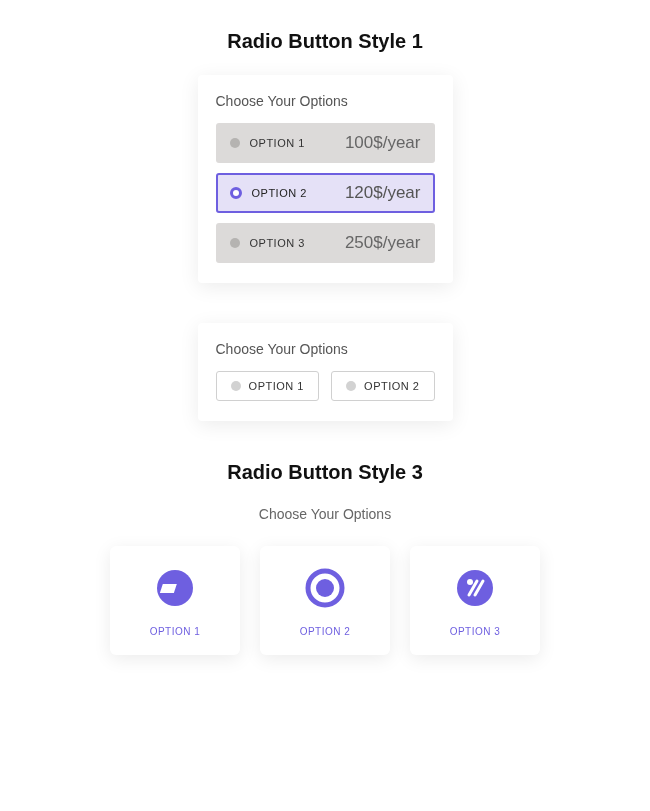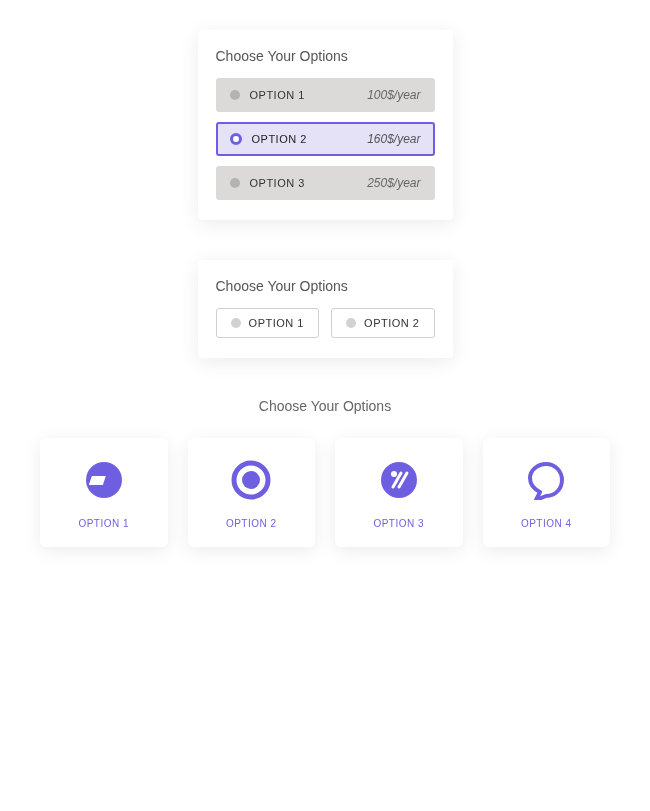--- a/index.html
+++ b/index.html
@@ -59,21 +59,21 @@
     }
     .radio-ring {
       width: 12px;
       height: 12px;
       border-radius: 50%;
       border: 3px solid #6e5fe0;
       display: inline-block;
       background: #fff;
     }
     .opt-label { font-size: 11px; letter-spacing: 0.5px; color: #333; }
-    .opt-price { font-size: 12px; color: #666; font-style: italic; }
+    .opt-price { font-size: 17px; color: #666; }
     .row.selected .opt-label { color: #222; }
     .row.selected .opt-price { color: #555; }
     
     .pill-row { display: flex; gap: 12px; }
     .pill {
       display: flex;
       align-items: center;
       gap: 8px;
       border: 1px solid #d0d0d0;
       border-radius: 3px;
@@ -118,37 +118,38 @@
     .tile-label {
       font-size: 10px;
       letter-spacing: 0.5px;
       color: #6e5fe0;
     }
   </style>
 </head>
 <body>
 
 <div class="section">
+  <h2 class="section-title">Radio Button Style 1</h2>
   <div class="card">
     <div class="card-title">Choose Your Options</div>
 
     <div class="row">
       <div class="row-left">
         <span class="radio-dot"></span>
         <span class="opt-label">OPTION 1</span>
       </div>
       <span class="opt-price">100$/year</span>
     </div>
 
     <div class="row selected">
       <div class="row-left">
         <span class="radio-ring"></span>
         <span class="opt-label">OPTION 2</span>
       </div>
-      <span class="opt-price">160$/year</span>
+      <span class="opt-price">120$/year</span>
     </div>
 
     <div class="row">
       <div class="row-left">
         <span class="radio-dot"></span>
         <span class="opt-label">OPTION 3</span>
       </div>
       <span class="opt-price">250$/year</span>
     </div>
   </div>
@@ -164,20 +165,21 @@
       </div>
       <div class="pill">
         <span class="radio-dot"></span>
         <span class="opt-label">OPTION 2</span>
       </div>
     </div>
   </div>
 </div>
 
 <div class="section">
+  <h2 class="section-title">Radio Button Style 3</h2>
   <div class="s3-title">Choose Your Options</div>
   <div class="grid">
     <div class="tile">
       <div class="tile-icon">
         <svg width="40" height="40" viewBox="0 0 40 40">
             <circle cx="20" cy="20" r="18" fill="#6e5fe0"></circle>
             <rect x="13" y="16" width="14" height="9" fill="#fff" transform="skewX(-18)"></rect>
           </svg>
       </div>
       <div class="tile-label">OPTION 1</div>
@@ -194,22 +196,14 @@
     <div class="tile">
       <div class="tile-icon">
         <svg width="40" height="40" viewBox="0 0 40 40">
             <circle cx="20" cy="20" r="18" fill="#6e5fe0"></circle>
             <path d="M14 27 L22 13 M20 27 L28 13" stroke="#fff" stroke-width="3" stroke-linecap="round"></path>
             <circle cx="15" cy="14" r="3" fill="#fff"></circle>
           </svg>
       </div>
       <div class="tile-label">OPTION 3</div>
     </div>
-    <div class="tile">
-      <div class="tile-icon">
-        <svg width="40" height="40" viewBox="0 0 40 40">
-            <path d="M20 4 C30 4 36 12 36 20 C36 28 30 36 20 36 L10 40 L14 32 C8 29 4 24 4 18 C4 10 12 4 20 4 Z" fill="none" stroke="#6e5fe0" stroke-width="4" stroke-linejoin="round"></path>
-          </svg>
-      </div>
-      <div class="tile-label">OPTION 4</div>
-    </div>
   </div>
 </div>
 
 </body></html>

